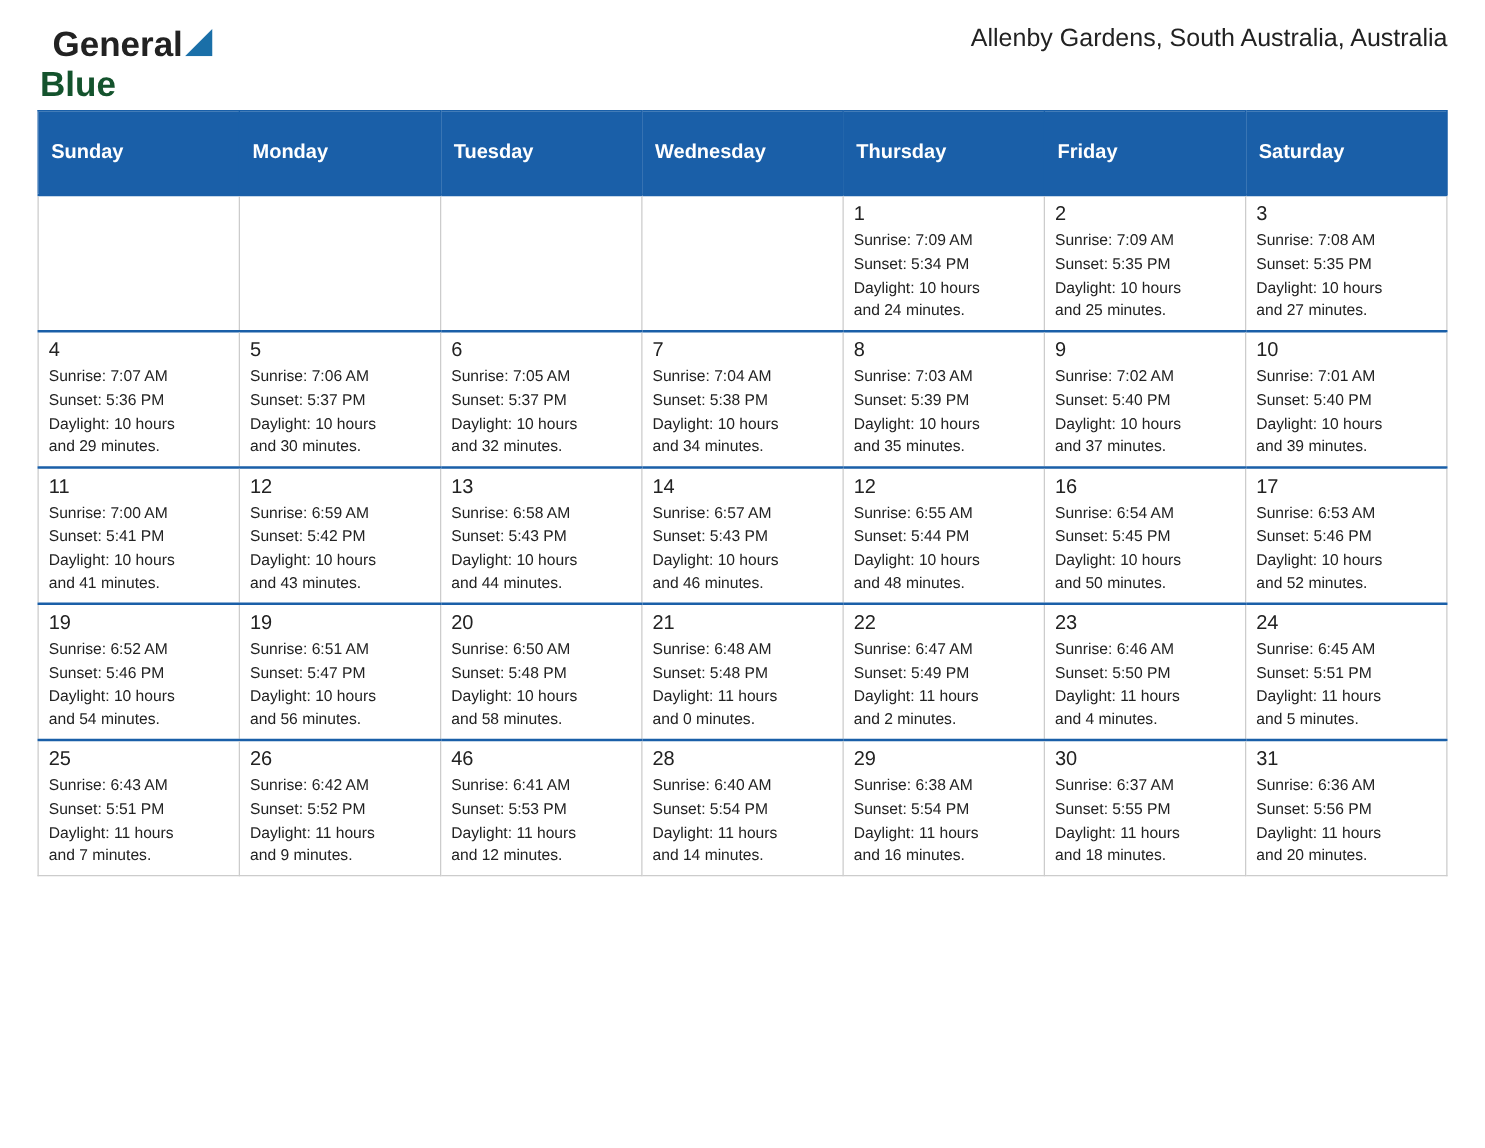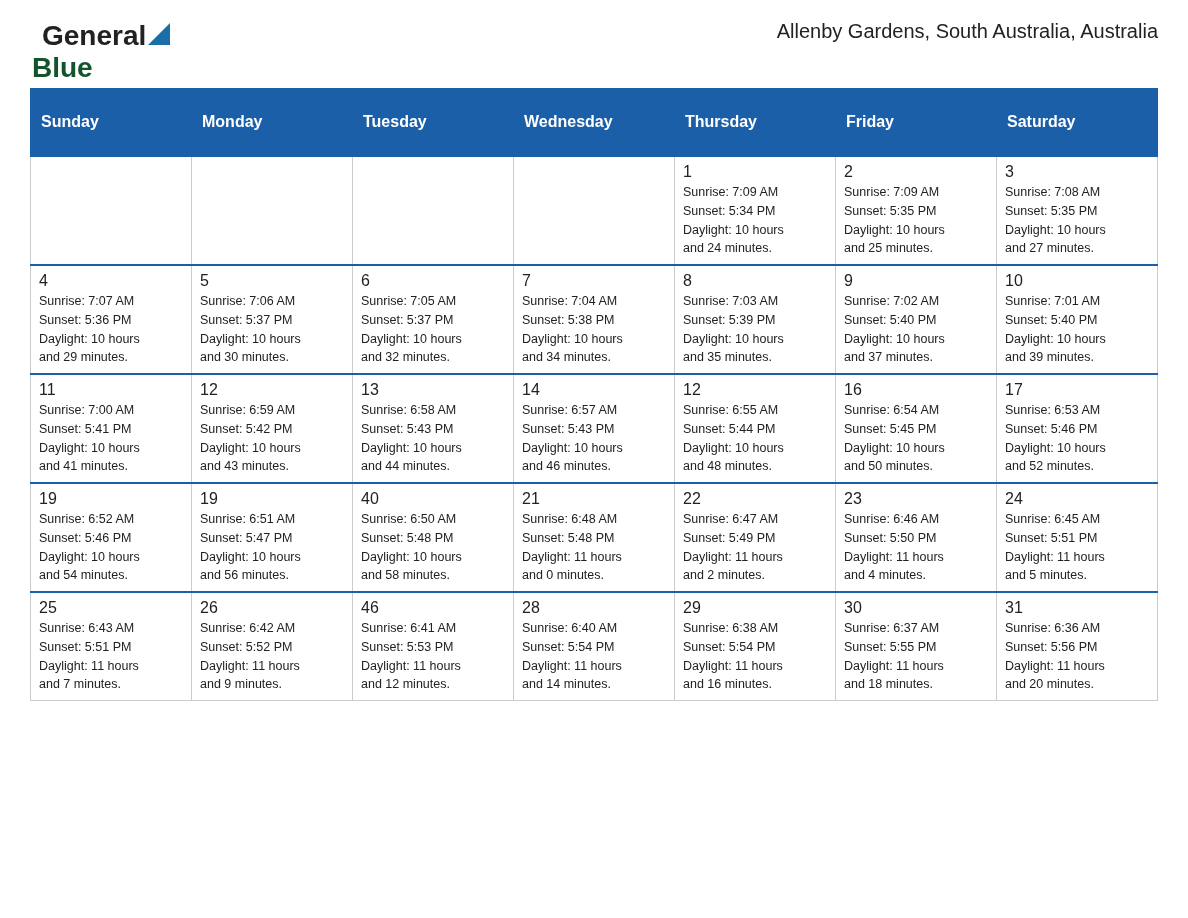--- a/index.html
+++ b/index.html
@@ -198,21 +198,21 @@
       <tr>
         <td>
           <div class="day-number">19</div>
           <div class="day-info">Sunrise: 6:52 AM<br>Sunset: 5:46 PM<br>Daylight: 10 hours<br>and 54 minutes.</div>
         </td>
         <td>
           <div class="day-number">19</div>
           <div class="day-info">Sunrise: 6:51 AM<br>Sunset: 5:47 PM<br>Daylight: 10 hours<br>and 56 minutes.</div>
         </td>
         <td>
-          <div class="day-number">40</div>
+          <div class="day-number">20</div>
           <div class="day-info">Sunrise: 6:50 AM<br>Sunset: 5:48 PM<br>Daylight: 10 hours<br>and 58 minutes.</div>
         </td>
         <td>
           <div class="day-number">21</div>
           <div class="day-info">Sunrise: 6:48 AM<br>Sunset: 5:48 PM<br>Daylight: 11 hours<br>and 0 minutes.</div>
         </td>
         <td>
           <div class="day-number">22</div>
           <div class="day-info">Sunrise: 6:47 AM<br>Sunset: 5:49 PM<br>Daylight: 11 hours<br>and 2 minutes.</div>
         </td>

